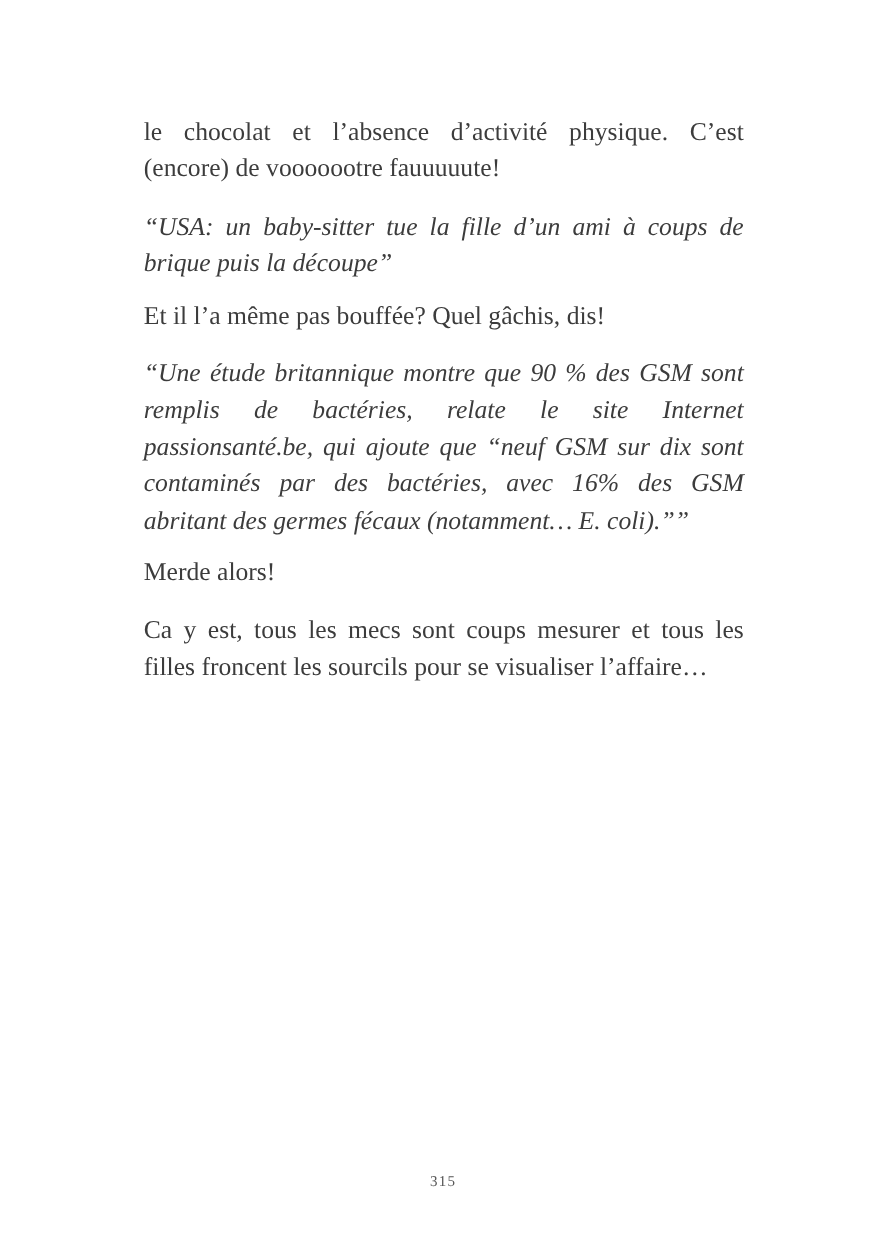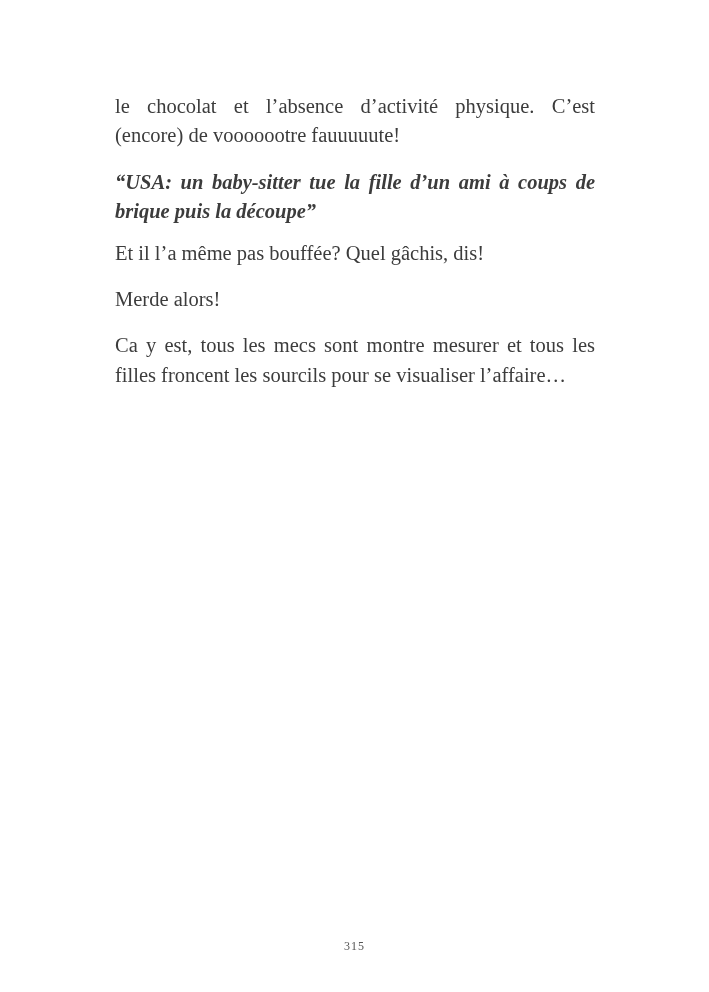--- a/index.html
+++ b/index.html
@@ -25,21 +25,20 @@
   }
   .para {
     margin: 0 0 17px 0;
   }
   .seg {
     margin: 12px;
     text-align: justify;
   }
   .seg.italic {
     font-style: italic;
-    font-weight: bold;
   }
   .page-footer {
     position: absolute;
     top: 936px;
     left: 0;
     width: 709px;
     text-align: center;
   }
   .page-number {
     font-size: 12px;
@@ -57,25 +56,26 @@
     <section class="para">
       <p class="seg normal">le chocolat et l’absence d’activité physique. C’est (encore) de vooooootre fauuuuute!</p>
     </section>
 
     <section class="para">
       <p class="seg italic">“USA: un baby-sitter tue la fille d’un ami à coups de brique puis la découpe”</p>
       <p class="seg normal">Et il l’a même pas bouffée? Quel gâchis, dis!</p>
     </section>
 
     <section class="para">
+      <p class="seg italic">“Une étude britannique montre que 90 % des GSM sont remplis de bactéries, relate le site Internet passionsanté.be, qui ajoute que “neuf GSM sur dix sont contaminés par des bactéries, avec 16% des GSM abritant des germes fécaux (notamment… E. coli).””</p>
       <p class="seg normal">Merde alors!</p>
     </section>
 
     <section class="para">
-      <p class="seg normal">Ca y est, tous les mecs sont montre mesurer et tous les filles froncent les sourcils pour se visualiser l’affaire…</p>
+      <p class="seg normal">Ca y est, tous les mecs sont coups mesurer et tous les filles froncent les sourcils pour se visualiser l’affaire…</p>
     </section>
 
     <section class="para">
     </section>
 
   </main>
 
   <footer class="page-footer">
     <span class="page-number">315</span>
   </footer>

